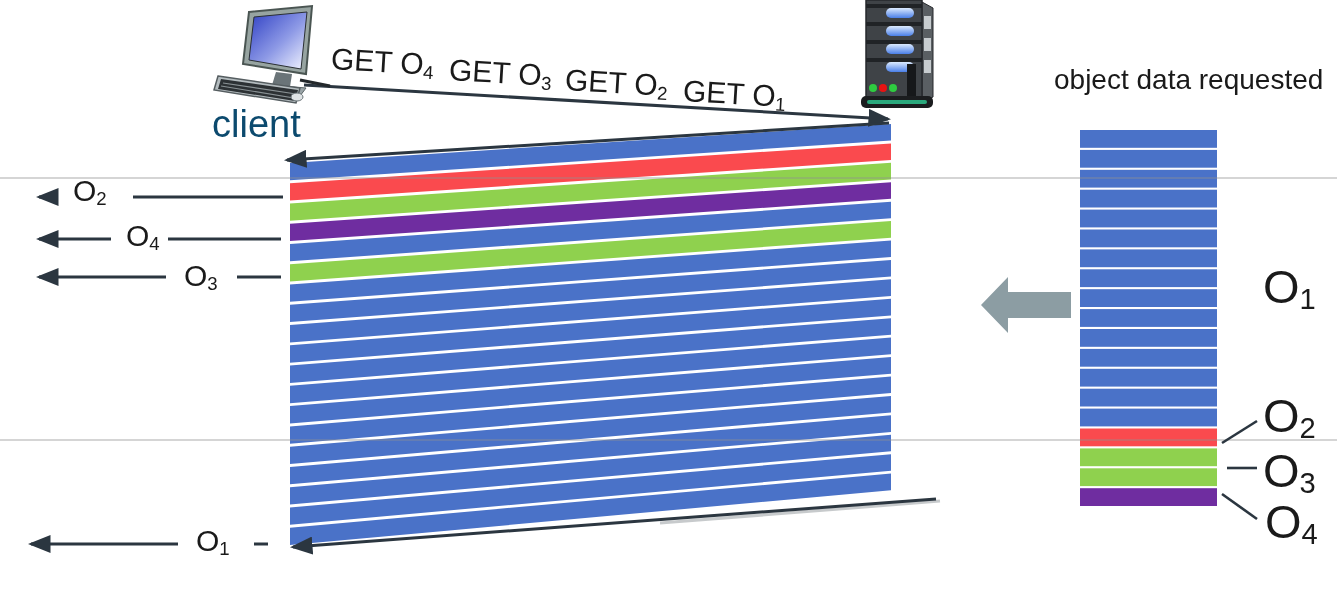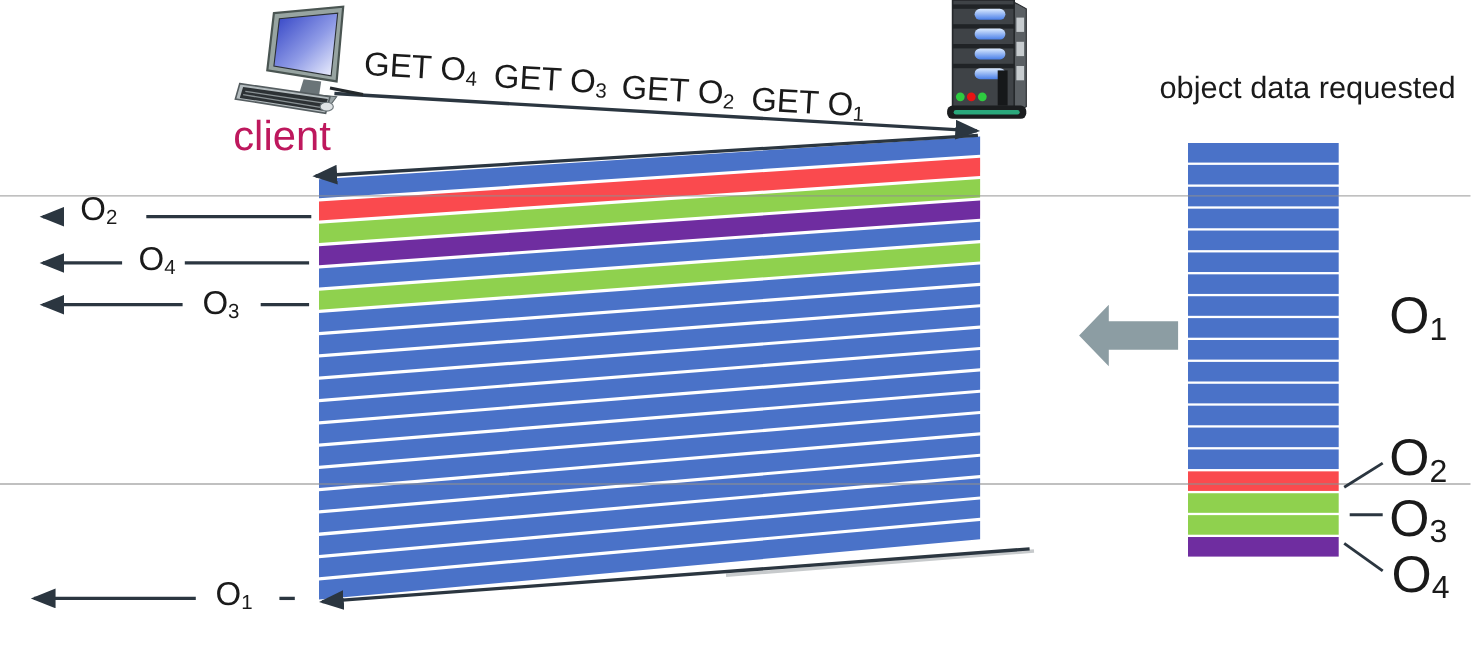--- a/index.html
+++ b/index.html
@@ -19,21 +19,21 @@
     user-select:none;
   }
   .sub{font-size:0.62em;position:relative;top:0.20em;}
   .get-lbl{
     font-size:30px;
     transform:rotate(3.4deg);
     transform-origin:0 50%;
   }
   .deliver-lbl{font-size:30px;}
   .big-lbl{font-size:47px;}
-  .client-lbl{font-size:38px;color:#be185d;}
+  .client-lbl{font-size:38px;color:#0c4a6e;}
   .bar-title{font-size:28px;}
 </style>
 </head>
 <body>
 
 <svg id="stage" width="1337" height="590" viewBox="0 0 1337 590" xmlns="http://www.w3.org/2000/svg">
   <defs>
     <marker id="arrow" markerWidth="8" markerHeight="6" refX="6.5" refY="3" orient="auto" markerUnits="strokeWidth">
       <path d="M0,0 L7.5,3 L0,6 Z" fill="#2b3640"></path>
     </marker>

